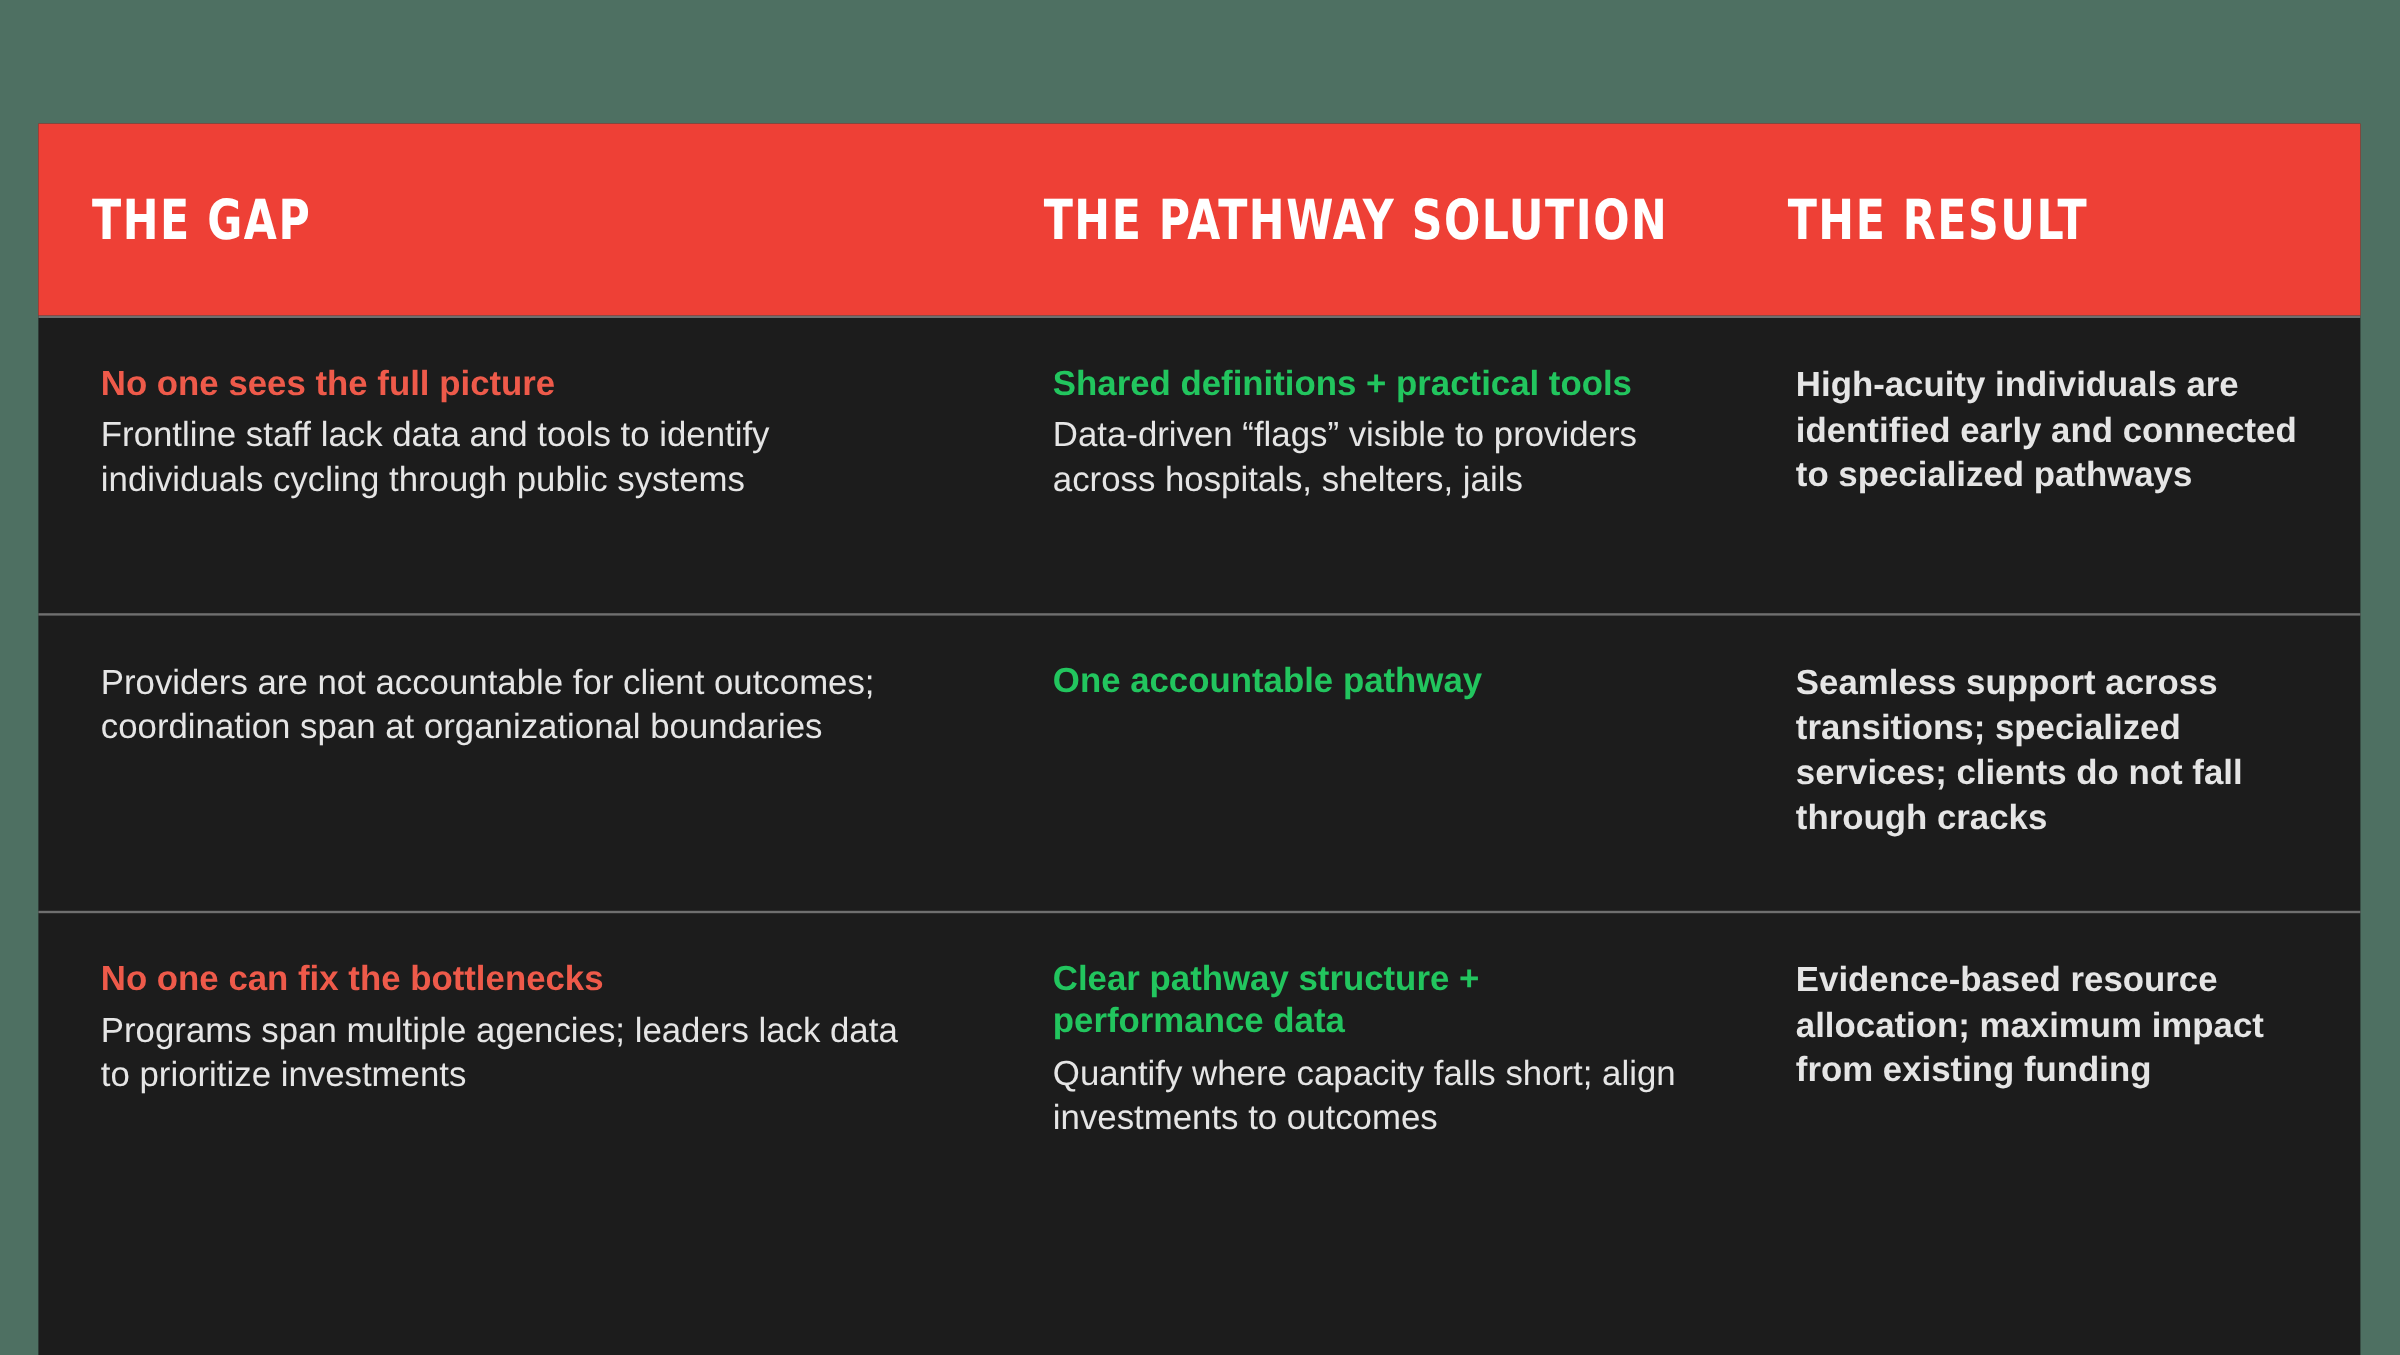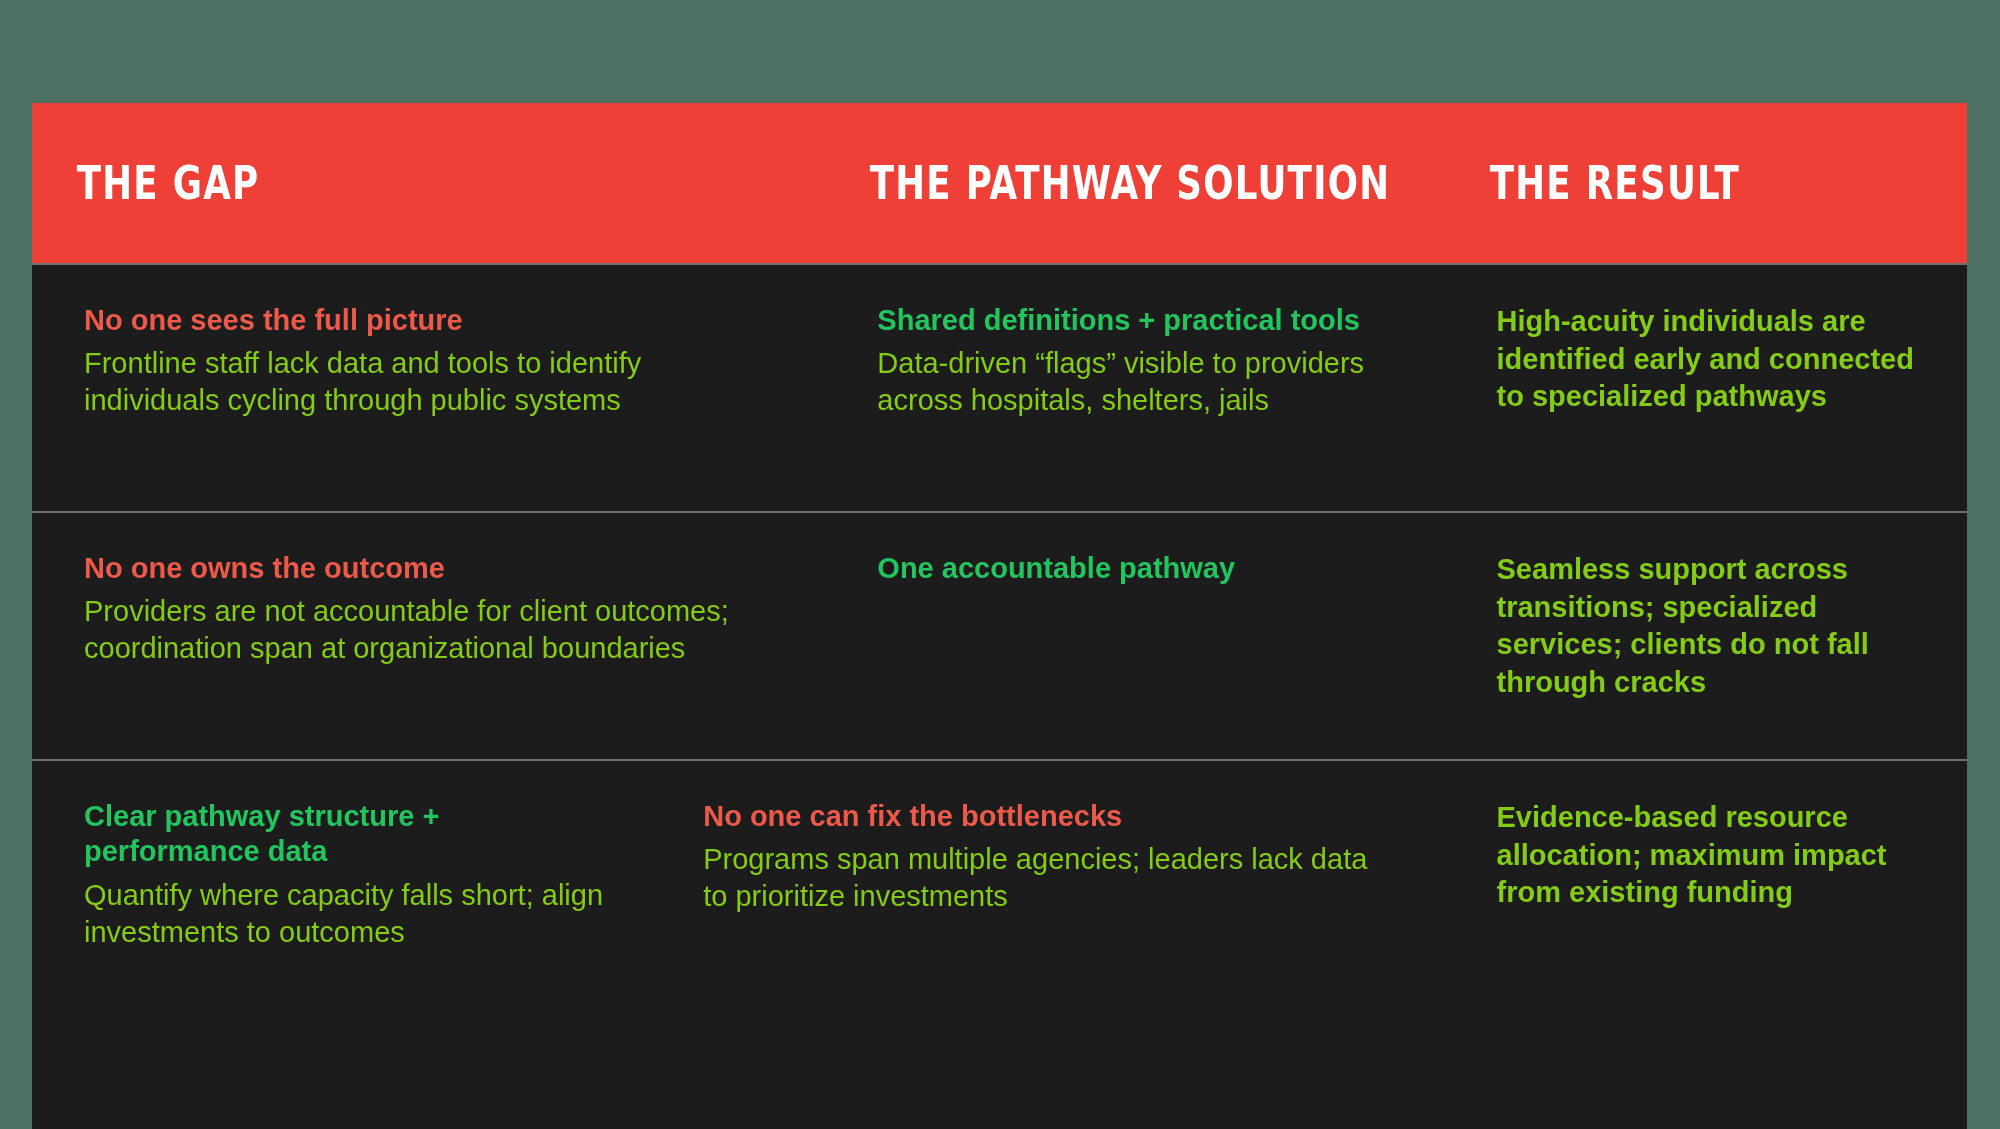--- a/index.html
+++ b/index.html
@@ -60,21 +60,21 @@
   }
   .cell-title {
     font-size: 29px;
     font-weight: 700;
     margin: 0 0 7px 0;
     line-height: 1.22;
   }
   .title-red { color: #ee5a4a; }
   .title-cyan { color: #22c55e; }
   .cell-body {
-    color: #84cc16;
+    color: #e5e5e5;
     font-size: 29px;
     line-height: 1.28;
     margin: 0;
     font-weight: 400;
   }
   .cell-body.bold {
     font-weight: 700;
     line-height: 1.3;
   }
   .result-cell { padding-top: 38px; }
@@ -99,38 +99,37 @@
       <p class="cell-title title-cyan">Shared definitions + practical tools</p>
       <p class="cell-body">Data-driven “flags” visible to providers across hospitals, shelters, jails</p>
     </div>
     <div class="body-cell col-3 result-cell">
       <p class="cell-body bold">High-acuity individuals are identified early and connected to specialized pathways</p>
     </div>
   </div>
 
   <div class="body-row">
     <div class="body-cell col-1">
-      <p class="cell-title title-red">No one owns the outcome</p>
       <p class="cell-body">Providers are not accountable for client outcomes; coordination span at organizational boundaries</p>
     </div>
     <div class="body-cell col-2">
       <p class="cell-title title-cyan">One accountable pathway</p>
     </div>
     <div class="body-cell col-3 result-cell">
       <p class="cell-body bold">Seamless support across transitions; specialized services; clients do not fall through cracks</p>
     </div>
   </div>
 
   <div class="body-row">
+    <div class="body-cell col-1">
+      <p class="cell-title title-red">No one can fix the bottlenecks</p>
+      <p class="cell-body">Programs span multiple agencies; leaders lack data to prioritize investments</p>
+    </div>
     <div class="body-cell col-2">
       <p class="cell-title title-cyan">Clear pathway structure + performance data</p>
       <p class="cell-body">Quantify where capacity falls short; align investments to outcomes</p>
-    </div>
-    <div class="body-cell col-1">
-      <p class="cell-title title-red">No one can fix the bottlenecks</p>
-      <p class="cell-body">Programs span multiple agencies; leaders lack data to prioritize investments</p>
     </div>
     <div class="body-cell col-3 result-cell">
       <p class="cell-body bold">Evidence-based resource allocation; maximum impact from existing funding</p>
     </div>
   </div>
 
 </div>
 
 </body></html>

